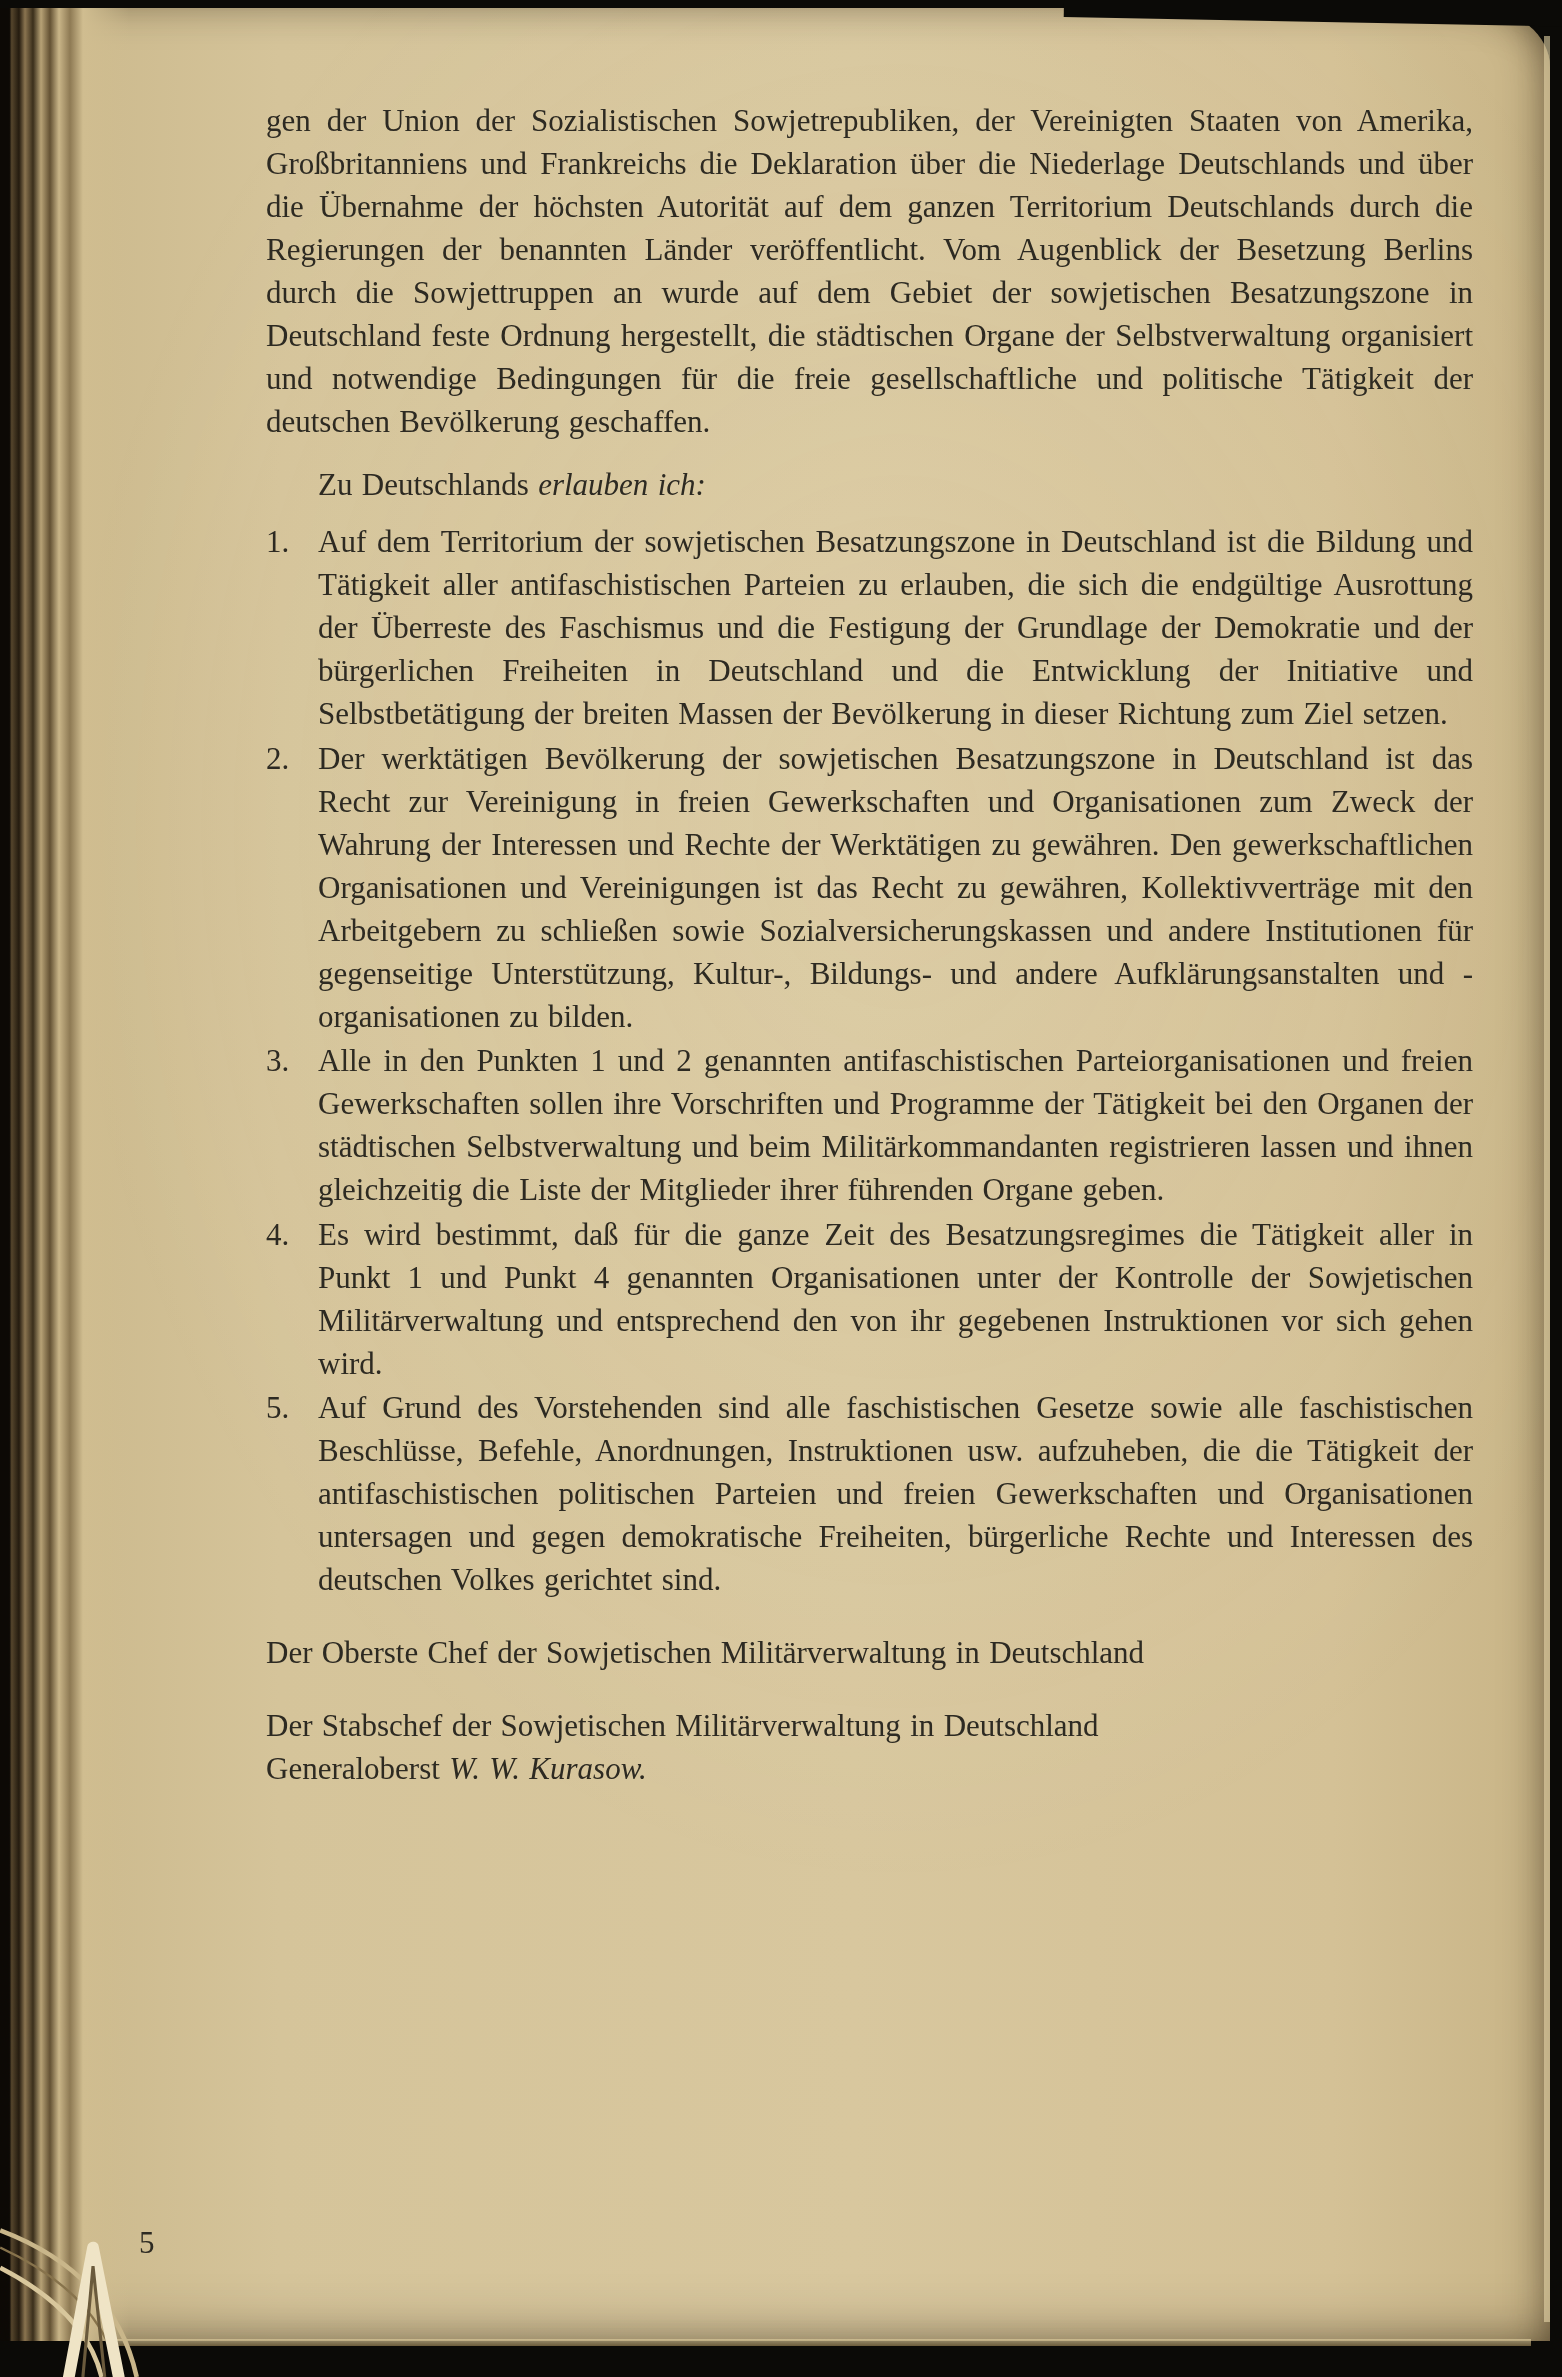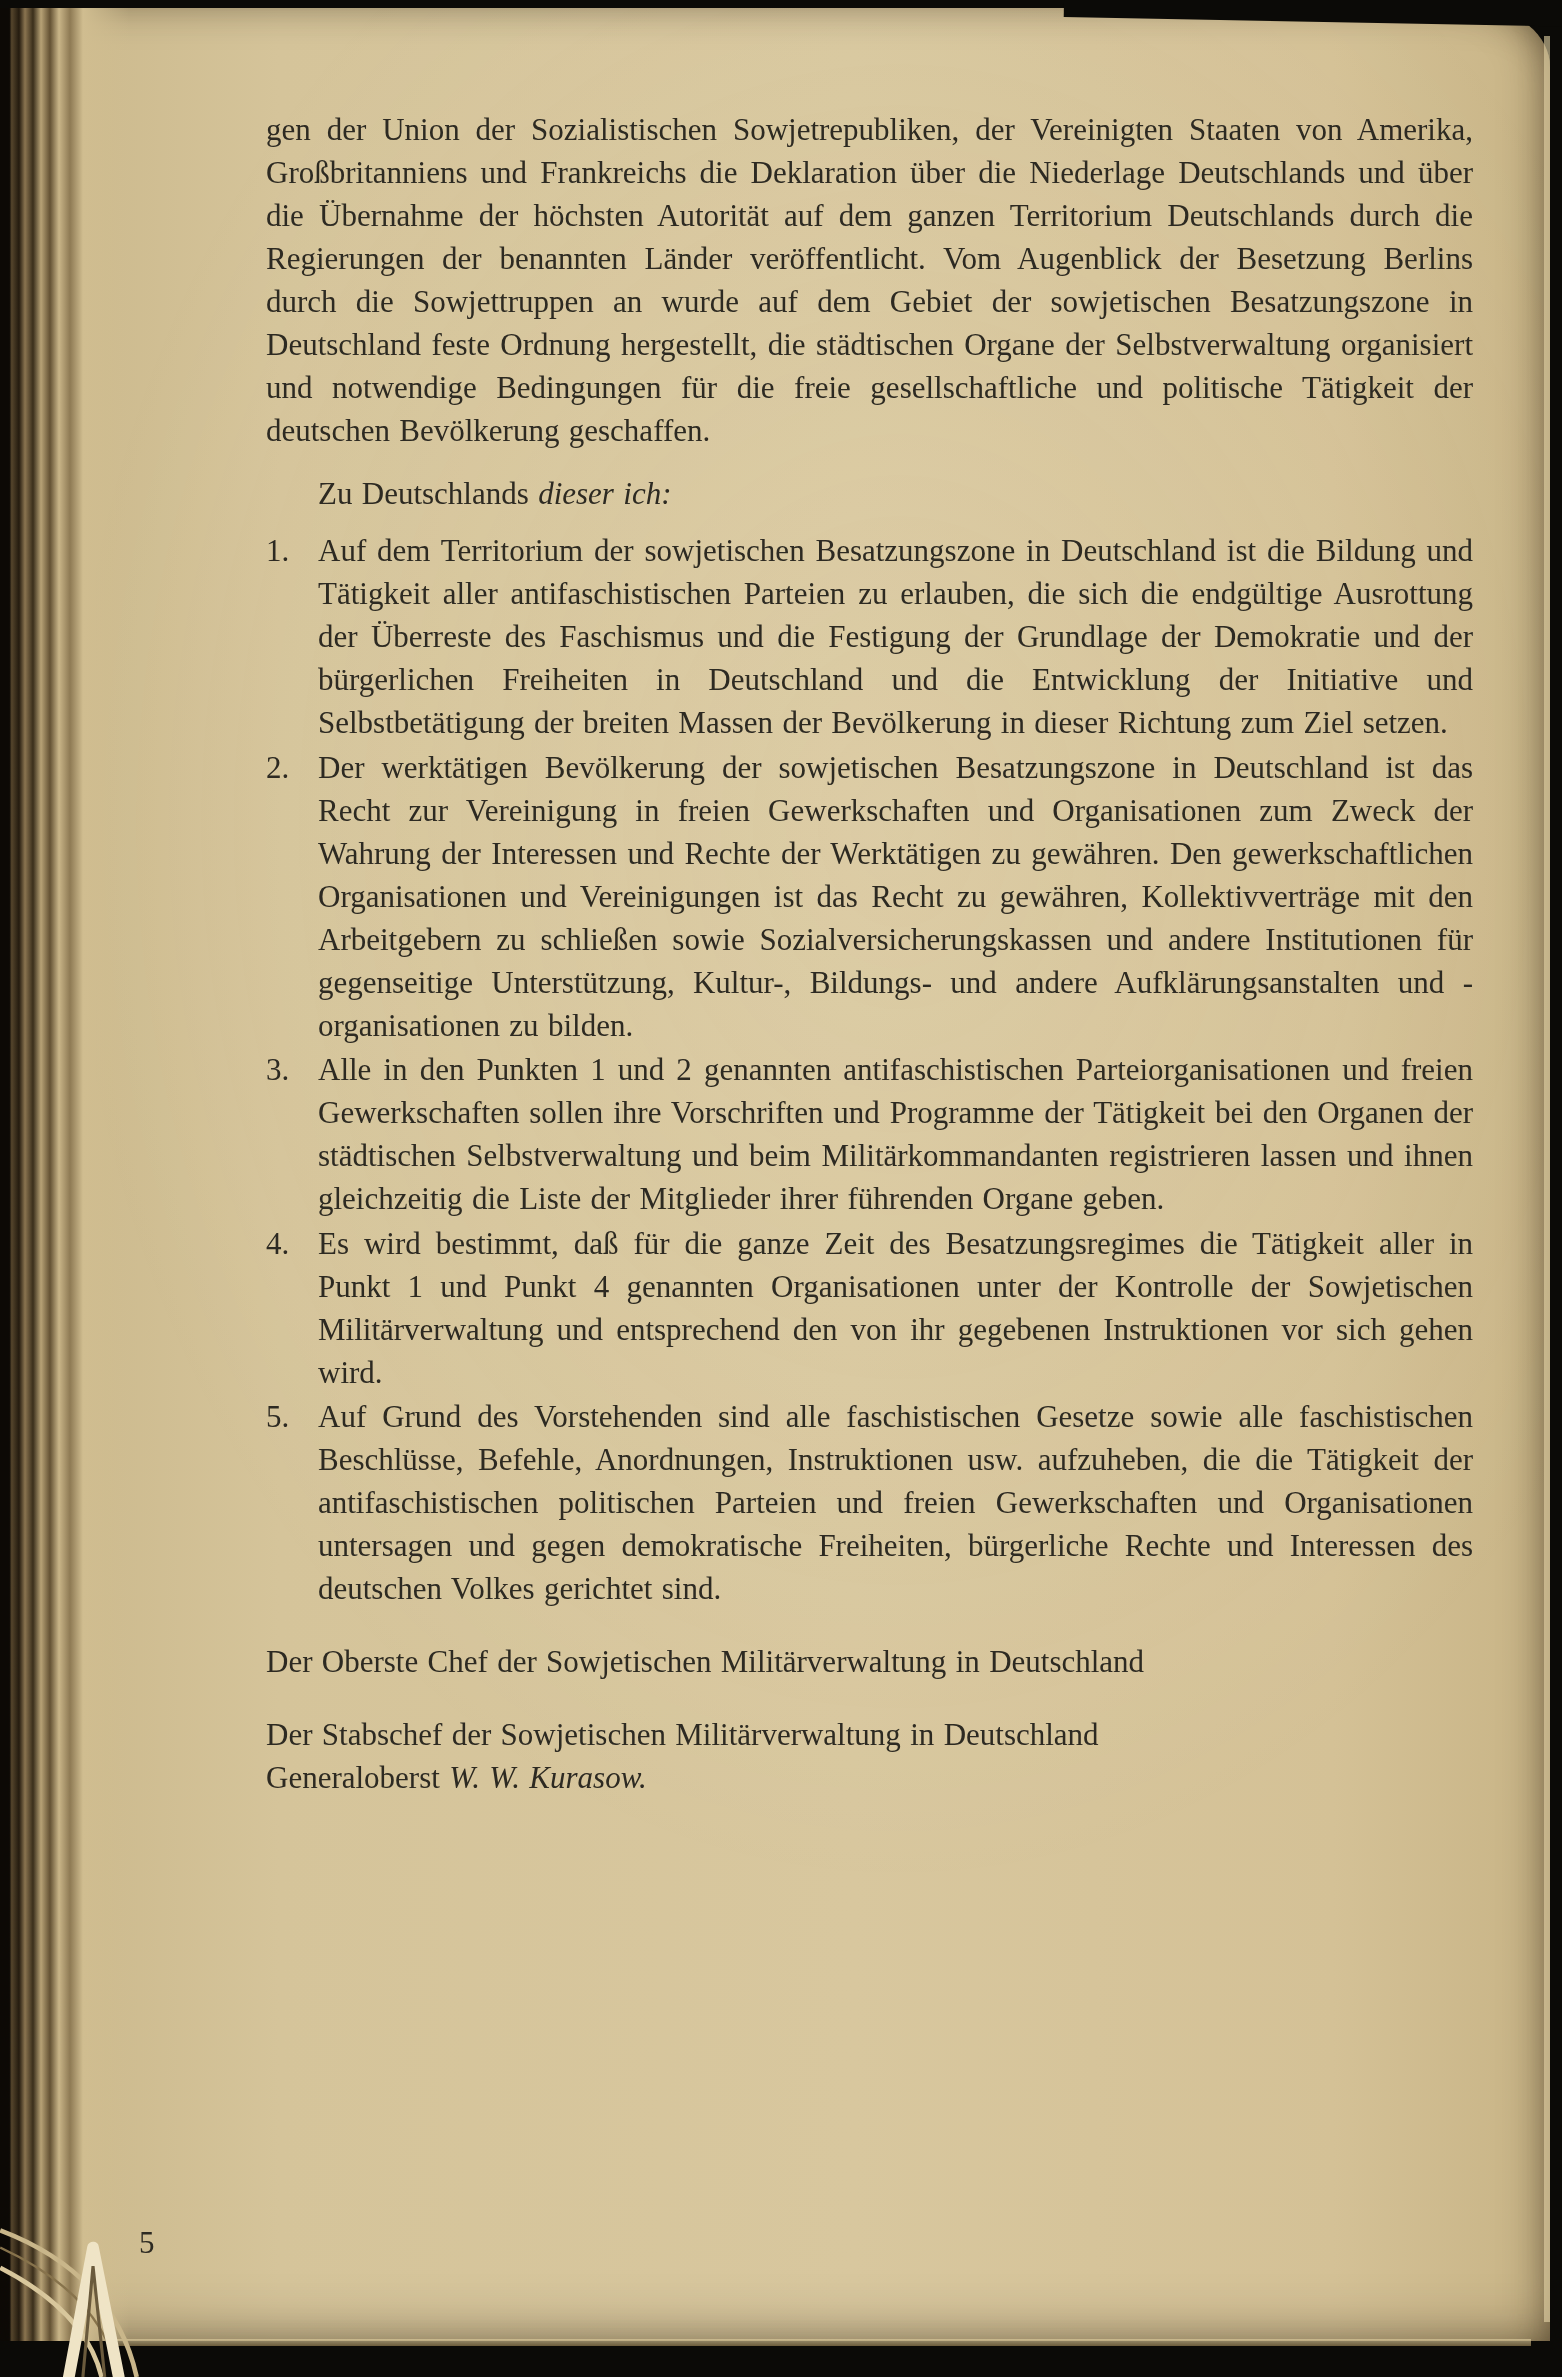--- a/index.html
+++ b/index.html
@@ -61,21 +61,21 @@
   .bottom-edge {
     position: absolute;
     left: 109px; right: 31px; bottom: 31px; height: 7px;
     background: linear-gradient(#ddcc9e, #968053);
     opacity: .7;
   }
 
   
   .textblock {
     position: absolute;
-    left: 266px; top: 100px; width: 1207px;
+    left: 266px; top: 91px; width: 1207px;
     color: #2d2a22;
     font-size: 31px;
     line-height: 43px;
     word-spacing: 1.6px;
   }
   p.intro { margin: 0; text-align: justify; }
   p.command { margin: 20.3px 0 14px 52px; }
   em { font-style: italic; }
 
   .item {
@@ -101,21 +101,21 @@
 </head>
 <body>
 
 <div class="paper">
   <div class="binding"></div>
 
   <div class="textblock">
 
     <p class="intro">gen der Union der Sozialistischen Sowjetrepubliken, der Vereinigten Staaten von Amerika, Großbritanniens und Frankreichs die Deklaration über die Niederlage Deutschlands und über die Übernahme der höchsten Autorität auf dem ganzen Territorium Deutschlands durch die Regierungen der benannten Länder veröffentlicht. Vom Augenblick der Besetzung Berlins durch die Sowjettruppen an wurde auf dem Gebiet der sowjetischen Besatzungszone in Deutschland feste Ordnung hergestellt, die städtischen Organe der Selbstverwaltung organisiert und notwendige Bedingungen für die freie gesellschaftliche und politische Tätigkeit der deutschen Bevölkerung geschaffen.</p>
 
-    <p class="command"><span>Zu Deutschlands </span><em>dieser ich:</em></p>
+    <p class="command"><span>Zu Deutschlands </span><em>erlauben ich:</em></p>
 
     <div>
       <div class="item">
         <span class="num">1.</span>
         <span class="itxt">Auf dem Territorium der sowjetischen Besatzungszone in Deutschland ist die Bildung und Tätigkeit aller antifaschistischen Parteien zu erlauben, die sich die endgültige Ausrottung der Überreste des Faschismus und die Festigung der Grundlage der Demokratie und der bürgerlichen Freiheiten in Deutschland und die Entwicklung der Initiative und Selbstbetätigung der breiten Massen der Bevölkerung in dieser Richtung zum Ziel setzen.</span>
       </div>
       <div class="item">
         <span class="num">2.</span>
         <span class="itxt">Der werktätigen Bevölkerung der sowjetischen Besatzungszone in Deutschland ist das Recht zur Vereinigung in freien Gewerkschaften und Organisationen zum Zweck der Wahrung der Interessen und Rechte der Werktätigen zu gewähren. Den gewerkschaftlichen Organisationen und Vereinigungen ist das Recht zu gewähren, Kollektivverträge mit den Arbeitgebern zu schließen sowie Sozialversicherungskassen und andere Institutionen für gegenseitige Unterstützung, Kultur-, Bildungs- und andere Aufklärungsanstalten und -organisationen zu bilden.</span>
       </div>

